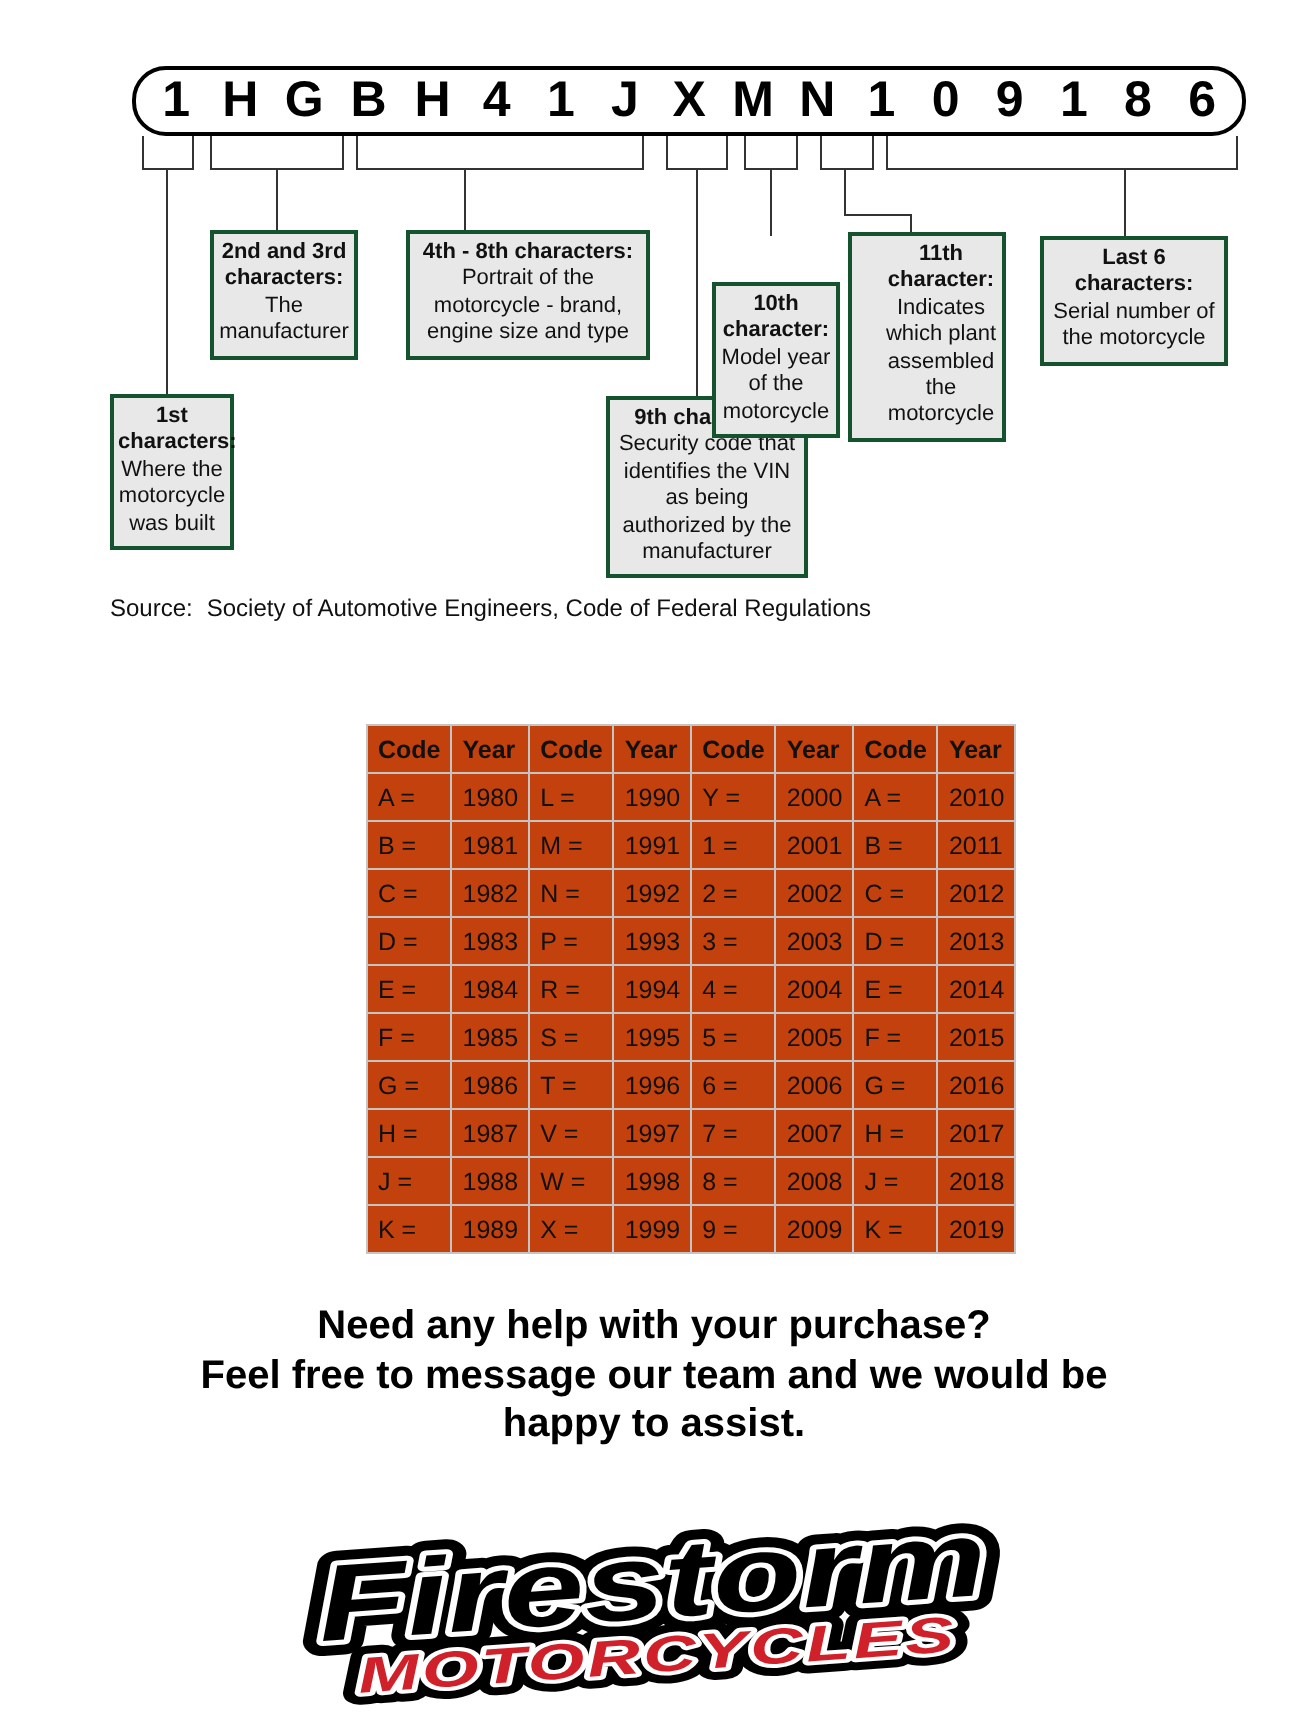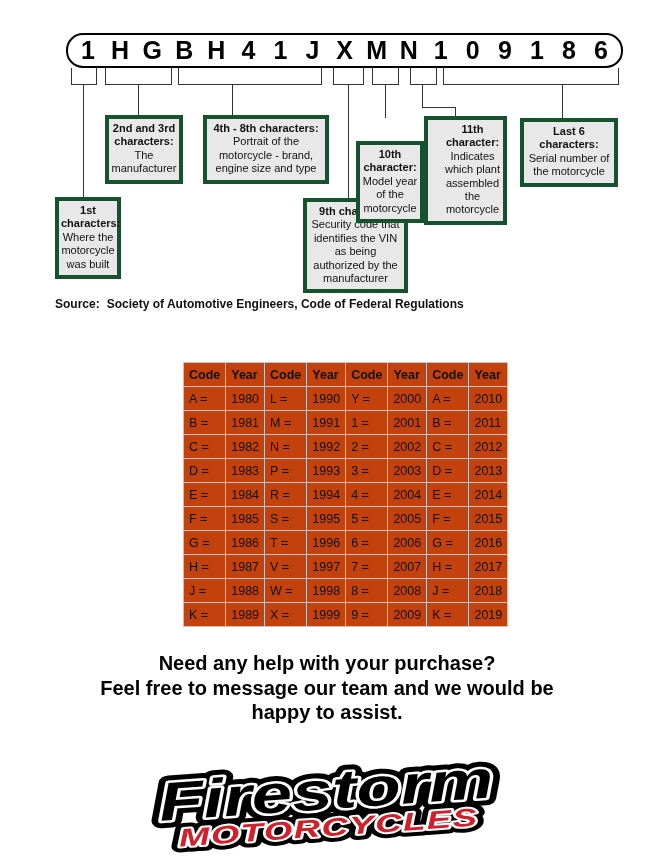--- a/index.html
+++ b/index.html
@@ -11,26 +11,26 @@
     border-radius:17px;display:flex;align-items:center;justify-content:space-around;padding:0 4px;}
   .vin-char{flex:1;text-align:center;font-size:25px;font-weight:bold;color:#000;line-height:1;}
 
   
   .bracket{position:absolute;top:68px;height:16px;border-left:1px solid #333;
     border-right:1px solid #333;border-bottom:1px solid #333;}
   .vline{position:absolute;width:1px;background:#333;top:84px;}
   .hline{position:absolute;height:1px;background:#333;}
 
   
-  .callout{position:absolute;background:#e8e8e8;border:4px solid #14532d;font-size:11px;
+  .callout{position:absolute;background:#e8e8e8;border:2px solid #14532d;font-size:11px;
     line-height:1.22;text-align:center;padding:3px 2px 4px;color:#111;}
   .callout .co-title{display:block;font-weight:bold;}
   .callout .co-body{display:block;}
 
-  .source{position:absolute;left:55px;top:297px;font-size:12px;color:#111;font-weight:bold;}
+  .source{position:absolute;left:55px;top:297px;font-size:12px;color:#111;}
   .source .src-label{margin-right:7px;}
 
   
   .year-table{position:absolute;left:183px;top:362px;border-collapse:collapse;table-layout:fixed;background:#c2410c;}
   .year-table th,.year-table td{border:1px solid #c4c4c4;font-size:12.5px;padding:3px 5px;
     text-align:left;white-space:nowrap;height:17px;vertical-align:middle;color:#111;}
   .year-table th{font-weight:bold;}
 
   
   .help{position:absolute;left:0;right:0;top:651px;text-align:center;font-weight:bold;

